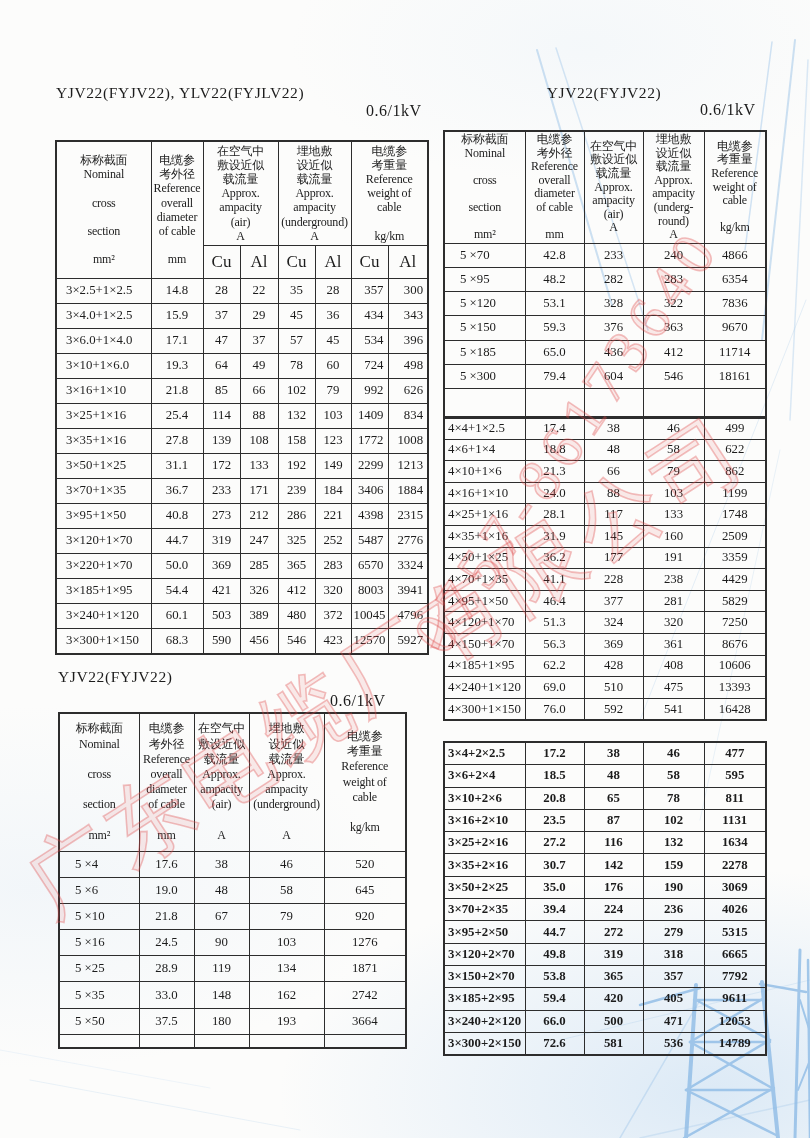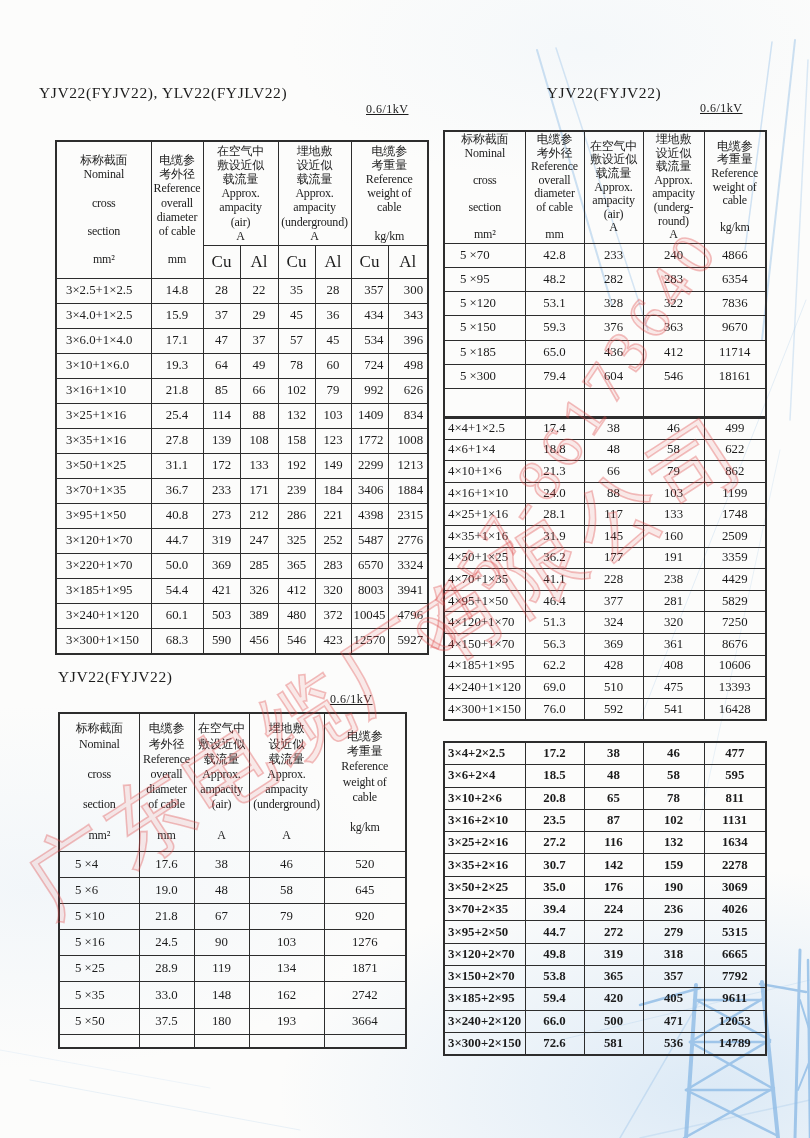--- a/index.html
+++ b/index.html
@@ -7,21 +7,21 @@
         background:#fcfcfb;font-family:"Liberation Serif",serif;color:#1c1c1c;}
   .page::before{content:"";position:absolute;inset:0;z-index:0;
     background:
       radial-gradient(ellipse 620px 320px at 88% 96%, rgba(168,204,238,.38), transparent 70%),
       radial-gradient(ellipse 520px 260px at 4% 78%, rgba(190,215,240,.16), transparent 70%),
       radial-gradient(ellipse 420px 200px at 72% 4%, rgba(198,222,244,.14), transparent 70%);}
   svg.bg{position:absolute;left:0;top:0;z-index:0;}
   
   .abs{position:absolute;z-index:2;}
   .title{font-size:15.5px;letter-spacing:.6px;white-space:nowrap;}
-  .voltage{font-size:12px;letter-spacing:.5px;white-space:nowrap;text-decoration:underline;}
+  .voltage{font-size:16px;letter-spacing:.5px;white-space:nowrap;}
   
   table{position:absolute;z-index:2;border-collapse:collapse;table-layout:fixed;
         background:transparent;border:2px solid #2d2d2d;}
   th,td{border:1px solid #2d2d2d;font-family:"Liberation Serif",serif;
         color:#1c1c1c;overflow:hidden;}
   th{font-weight:normal;vertical-align:middle;padding:1px;}
   td{font-size:12.8px;text-align:center;padding:0 2px;white-space:nowrap;}
   .ml{display:block;white-space:pre-line;text-align:center;}
   .h .ml{font-size:12px;line-height:14.2px;letter-spacing:-.2px;}
   .t2 .h .ml{line-height:15.2px;}
@@ -82,21 +82,21 @@
       <path d="M800,950 L795,1138" stroke-width="3"></path>
       <path d="M808,960 L810,1138" stroke-width="2.5"></path>
       <path d="M800,1000 L810,1032" stroke-width="2"></path>
       <path d="M810,1060 L798,1090" stroke-width="2"></path>
     </g>
   </svg>
 
   <div class="wm wm-company">广东电缆厂有限公司</div>
   <div class="wm wm-phone">0757-86173640</div>
 
-  <div class="abs title" style="left:39px;top:84px;">YJV22(FYJV22), YLV22(FYJLV22)</div>
+  <div class="abs title" style="left:56px;top:84px;">YJV22(FYJV22), YLV22(FYJLV22)</div>
   <div class="abs voltage" style="left:366px;top:102px;">0.6/1kV</div>
 
   <table class="t1" style="left:55px;top:140px;width:372px;">
     <colgroup>
       <col style="width:95px">
         <col style="width:52px">
       <col style="width:37px">
         <col style="width:38px">
       <col style="width:37px">
         <col style="width:36px">

